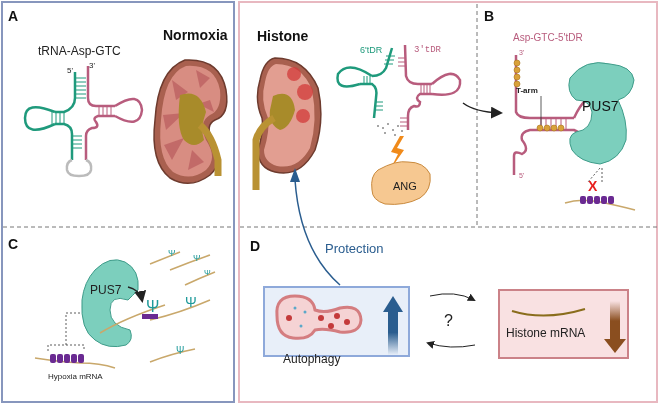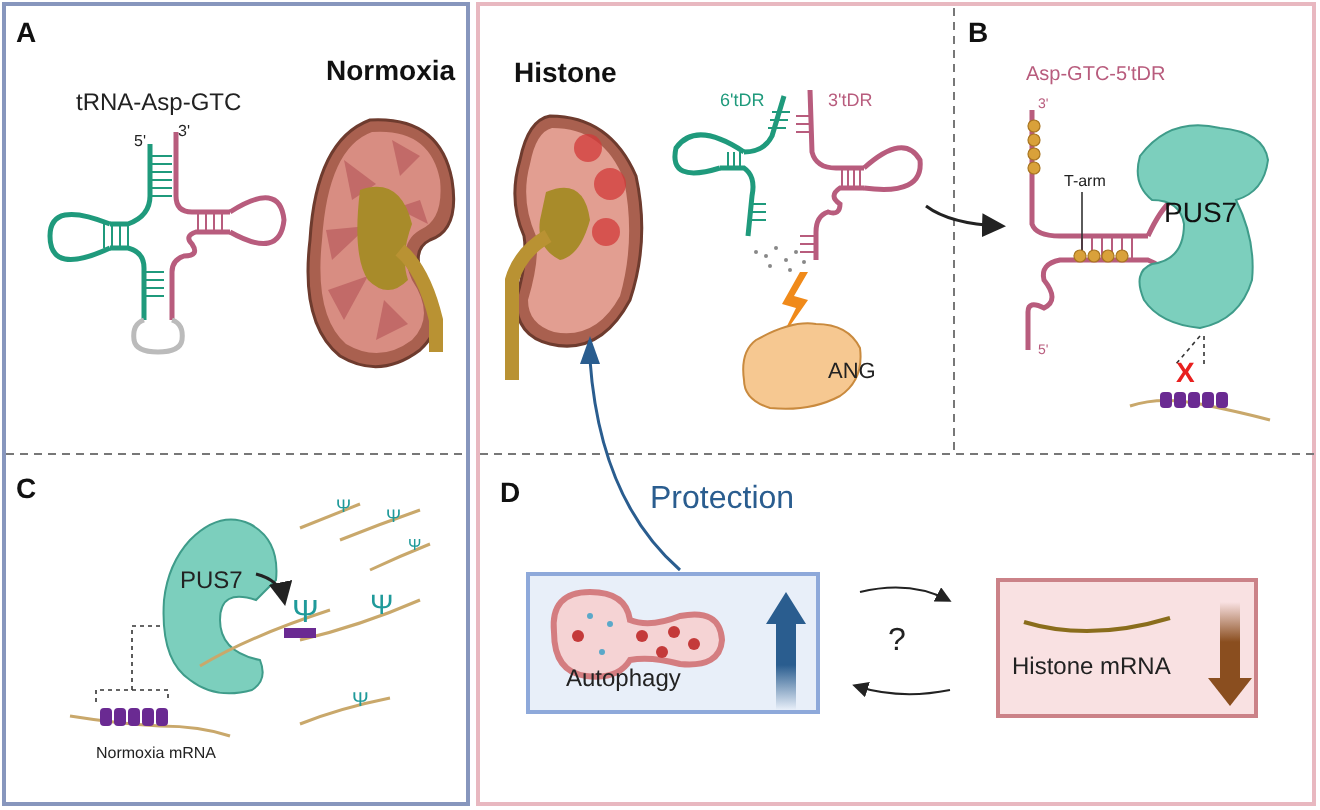--- a/index.html
+++ b/index.html
@@ -259,38 +259,38 @@
   </svg>
 </div>
 
 <div class="lbl" style="left:8px;top:8px;">A</div>
 <div class="txt" style="left:38px;top:44px;font-size:12px;">tRNA-Asp-GTC</div>
 <div class="txt" style="left:67px;top:66px;font-size:8px;">5'</div>
 <div class="txt" style="left:89px;top:61px;font-size:8px;">3'</div>
 <div class="txt" style="left:163px;top:27px;font-size:14px;font-weight:bold;color:#111;">Normoxia</div>
 <div class="txt" style="left:257px;top:28px;font-size:14px;font-weight:bold;color:#111;">Histone</div>
 <div class="txt" style="left:360px;top:45px;font-size:9px;color:#1f9a7c;">6'tDR</div>
-<div class="txt" style="left:414px;top:45px;font-size:9px;color:#b85c7d;">3'tDR</div>
-<div class="txt" style="left:414px;top:180px;font-size:11px;">ANG</div>
+<div class="txt" style="left:414px;top:45px;font-size:9px;color:#b85c7d;font-family:Liberation Mono, monospace;">3'tDR</div>
+<div class="txt" style="left:393px;top:180px;font-size:11px;">ANG</div>
 
 <div class="lbl" style="left:484px;top:8px;">B</div>
 <div class="txt" style="left:513px;top:32px;font-size:10px;color:#b85c7d;">Asp-GTC-5'tDR</div>
 <div class="txt" style="left:519px;top:49px;font-size:7px;color:#b85c7d;">3'</div>
 <div class="txt" style="left:519px;top:172px;font-size:7px;color:#b85c7d;">5'</div>
-<div class="txt" style="left:532px;top:86px;font-size:8px;">T-arm</div>
+<div class="txt" style="left:516px;top:86px;font-size:8px;font-weight:bold;">T-arm</div>
 <div class="txt" style="left:582px;top:98px;font-size:14px;color:#111;">PUS7</div>
 <div class="txt" style="left:588px;top:178px;font-size:14px;font-weight:bold;color:#e8201f;">X</div>
 
 <div class="lbl" style="left:8px;top:236px;">C</div>
 <div class="txt" style="left:90px;top:283px;font-size:12px;">PUS7</div>
 <div class="txt" style="left:146px;top:298px;font-size:16px;color:#1f9a9a;">Ψ</div>
 <div class="txt" style="left:168px;top:248px;font-size:9px;color:#1f9a9a;">Ψ</div>
 <div class="txt" style="left:193px;top:253px;font-size:9px;color:#1f9a9a;">Ψ</div>
 <div class="txt" style="left:204px;top:268px;font-size:8px;color:#1f9a9a;">Ψ</div>
 <div class="txt" style="left:185px;top:294px;font-size:14px;color:#1f9a9a;">Ψ</div>
 <div class="txt" style="left:176px;top:345px;font-size:10px;color:#1f9a9a;">Ψ</div>
-<div class="txt" style="left:48px;top:372px;font-size:8px;">Normoxia mRNA</div>
+<div class="txt" style="left:48px;top:372px;font-size:8px;">Hypoxia mRNA</div>
 
 <div class="lbl" style="left:250px;top:238px;">D</div>
-<div class="txt" style="left:325px;top:241px;font-size:16px;color:#2a5d8f;">Protection</div>
-<div class="txt" style="left:283px;top:332px;font-size:12px;">Autophagy</div>
+<div class="txt" style="left:325px;top:241px;font-size:13px;color:#2a5d8f;">Protection</div>
+<div class="txt" style="left:283px;top:352px;font-size:12px;">Autophagy</div>
 <div class="txt" style="left:444px;top:312px;font-size:16px;">?</div>
 <div class="txt" style="left:506px;top:326px;font-size:12px;">Histone mRNA</div>
 
 </body></html>

